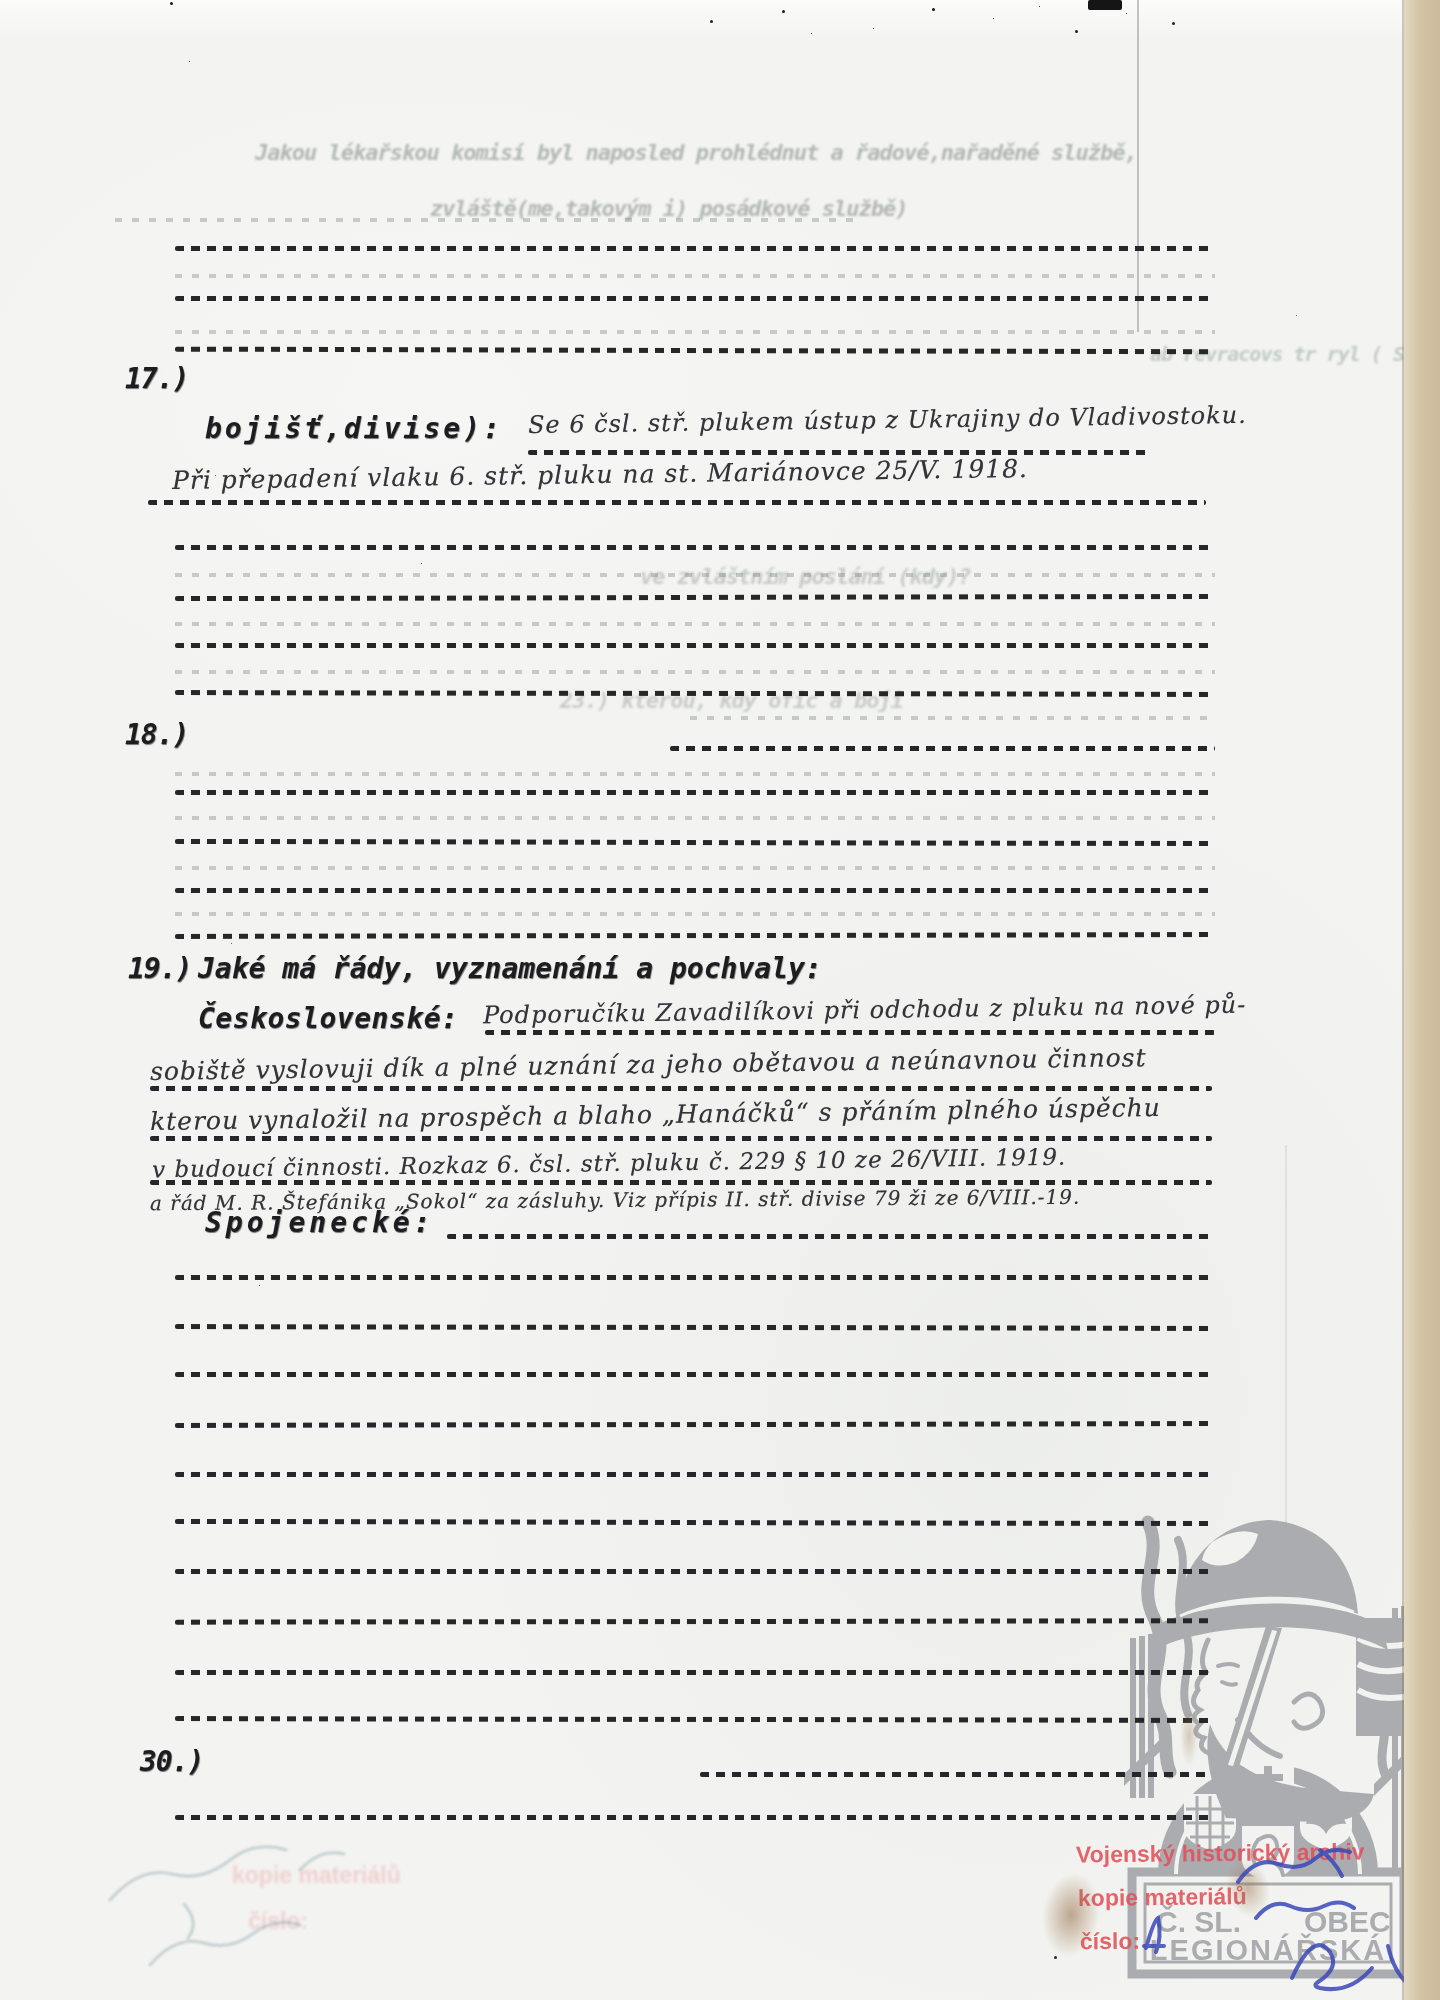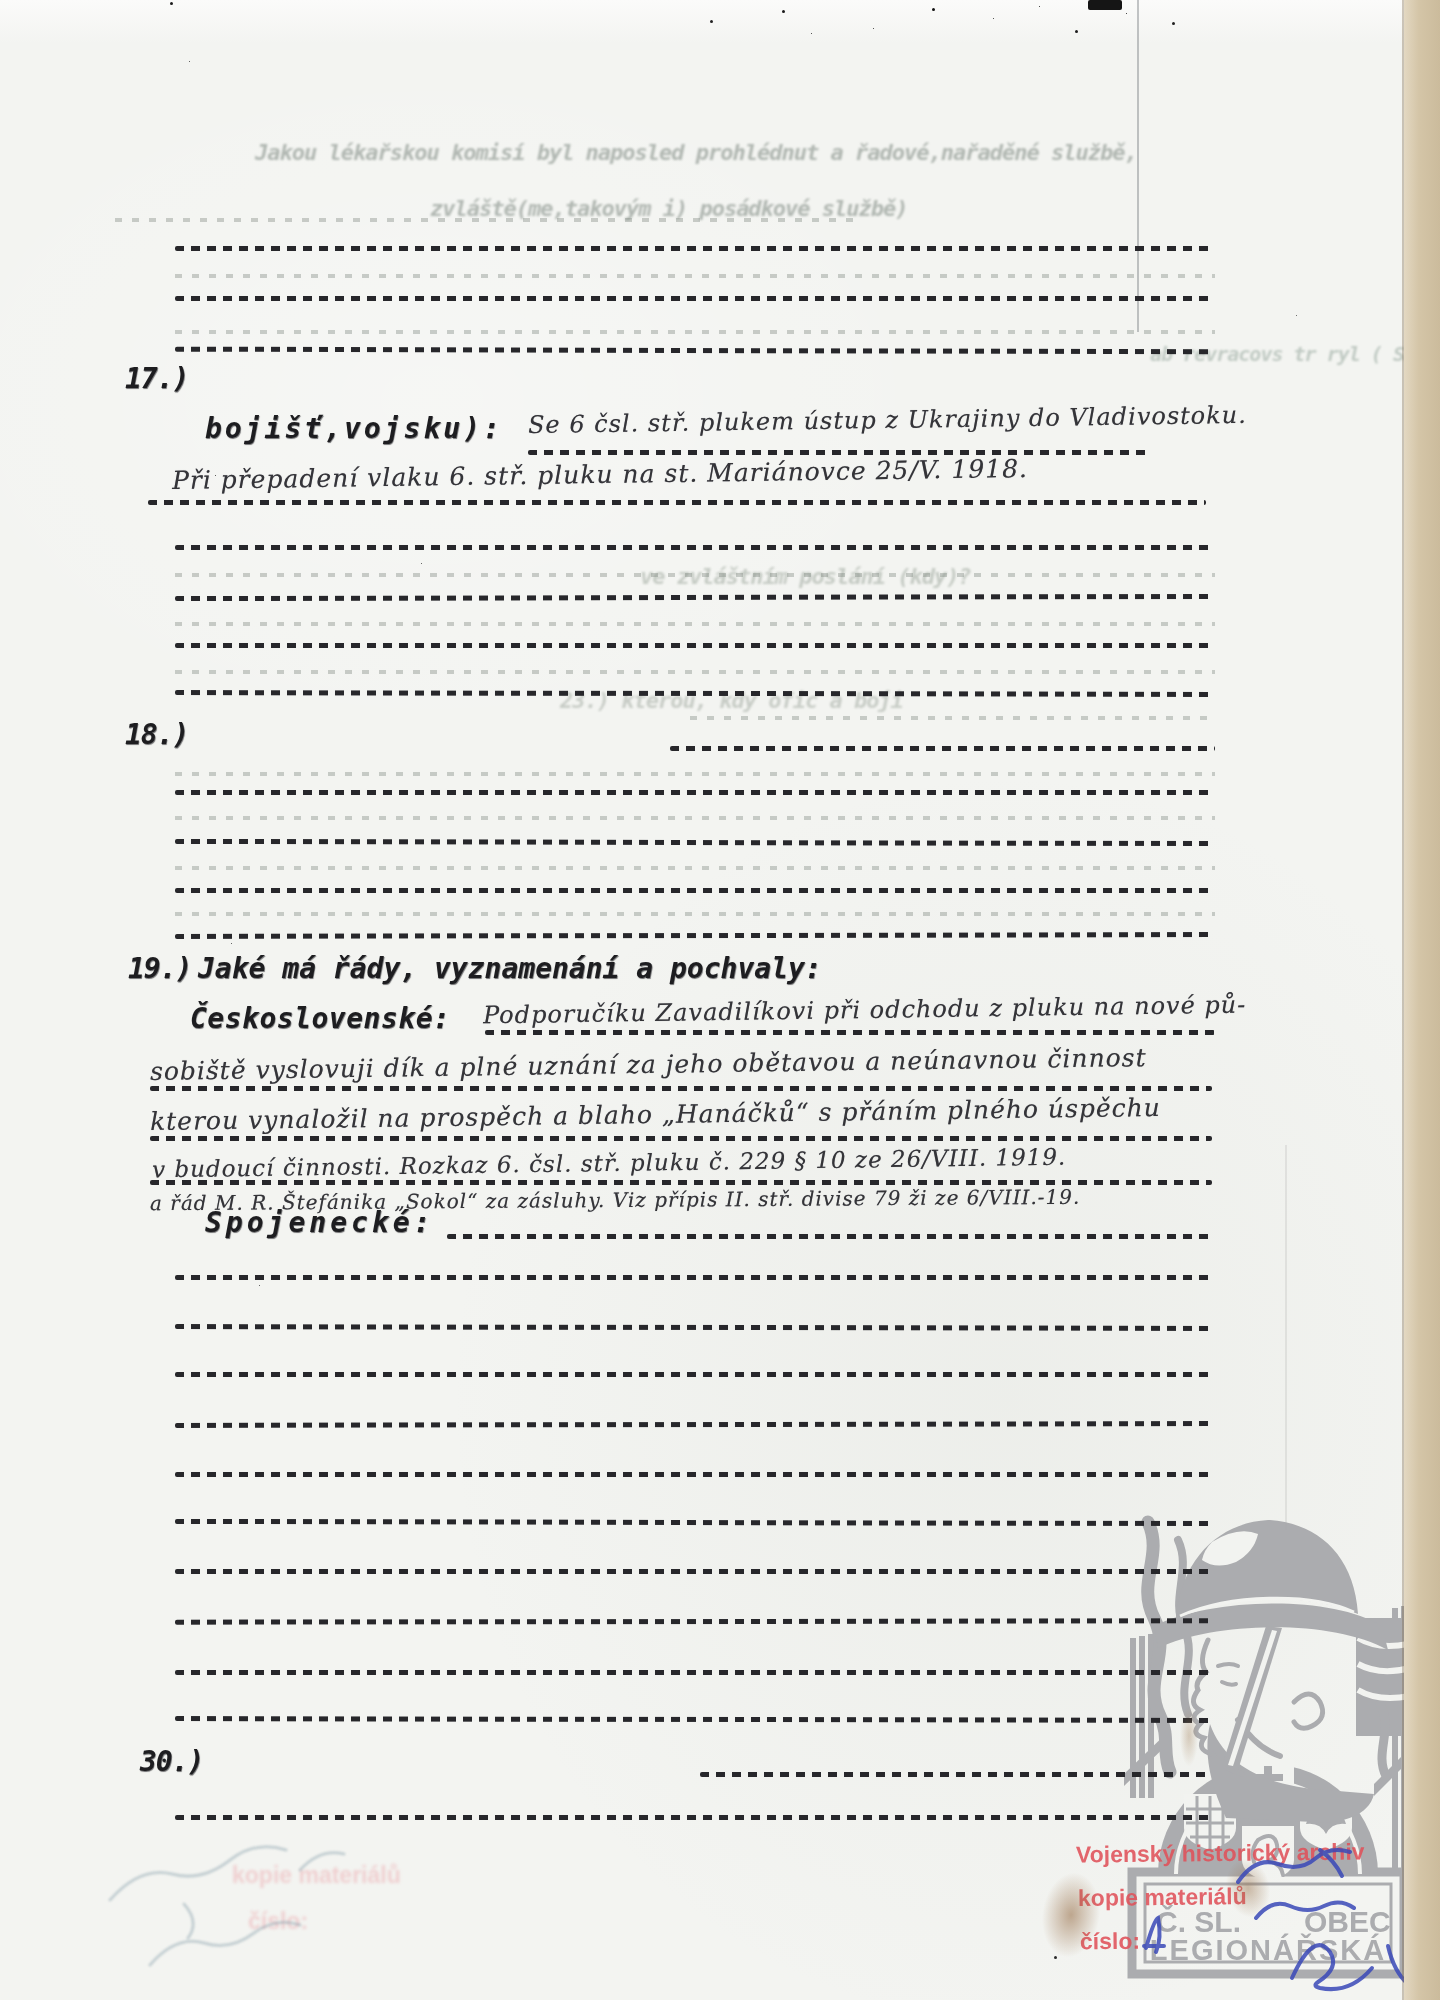--- a/index.html
+++ b/index.html
@@ -100,21 +100,21 @@
   </svg>
 
   <div class="dashf" style="left:115px;top:218px;width:745px;"></div>
   <div class="dash" style="left:175px;top:246px;width:1040px;"></div>
   <div class="dashf" style="left:175px;top:274px;width:1040px;"></div>
   <div class="dash" style="left:175px;top:296px;width:1040px;"></div>
   <div class="dashf" style="left:175px;top:330px;width:1040px;"></div>
   <div class="dash" style="left:175px;top:348px;width:1040px;transform:rotate(.15deg);"></div>
 
   <div class="typew" style="left:125px;top:362px;">17.)</div>
-  <div class="typew" style="left:205px;top:412px;letter-spacing:3px;">bojišť,vojsku):</div>
+  <div class="typew" style="left:205px;top:412px;letter-spacing:3px;">bojišť,divise):</div>
   <div class="hand" style="left:528px;top:406px;font-size:24px;">Se 6 čsl. stř. plukem ústup z Ukrajiny do Vladivostoku.</div>
   <div class="dash" style="left:528px;top:450px;width:620px;"></div>
   <div class="hand" style="left:172px;top:460px;font-size:25px;">Při přepadení vlaku 6. stř. pluku na st. Mariánovce 25/V. 1918.</div>
   <div class="dash" style="left:148px;top:500px;width:1058px;"></div>
 
   <div class="dash" style="left:175px;top:545px;width:1040px;"></div>
   <div class="dashf" style="left:175px;top:573px;width:1040px;"></div>
   <div class="dash" style="left:175px;top:595px;width:1040px;transform:rotate(-.12deg);"></div>
   <div class="dashf" style="left:175px;top:622px;width:1040px;"></div>
   <div class="dash" style="left:175px;top:643px;width:1040px;"></div>
@@ -129,21 +129,21 @@
   <div class="dash" style="left:175px;top:790px;width:1040px;"></div>
   <div class="dashf" style="left:175px;top:816px;width:1040px;"></div>
   <div class="dash" style="left:175px;top:840px;width:1040px;transform:rotate(.12deg);"></div>
   <div class="dashf" style="left:175px;top:866px;width:1040px;"></div>
   <div class="dash" style="left:175px;top:888px;width:1040px;"></div>
   <div class="dashf" style="left:175px;top:912px;width:1040px;"></div>
   <div class="dash" style="left:175px;top:933px;width:1040px;transform:rotate(-.1deg);"></div>
 
   <div class="typew" style="left:128px;top:952px;">19.)</div>
   <div class="typew" style="left:198px;top:952px;letter-spacing:0;">Jaké má řády, vyznamenání a pochvaly:</div>
-  <div class="typew" style="left:190px;top:1002px;letter-spacing:.5px;">Československé:</div>
+  <div class="typew" style="left:198px;top:1002px;letter-spacing:.5px;">Československé:</div>
   <div class="hand" style="left:483px;top:996px;font-size:24px;">Podporučíku Zavadilíkovi při odchodu z pluku na nové pů-</div>
   <div class="dash" style="left:485px;top:1030px;width:730px;"></div>
   <div class="hand" style="left:150px;top:1050px;font-size:25px;">sobiště vyslovuji dík a plné uznání za jeho obětavou a neúnavnou činnost</div>
   <div class="dash" style="left:150px;top:1086px;width:1062px;"></div>
   <div class="hand" style="left:150px;top:1100px;font-size:25px;">kterou vynaložil na prospěch a blaho „Hanáčků“ s přáním plného úspěchu</div>
   <div class="dash" style="left:150px;top:1136px;width:1062px;"></div>
   <div class="hand" style="left:152px;top:1150px;font-size:23px;">v budoucí činnosti.  Rozkaz 6. čsl. stř. pluku č. 229 § 10 ze 26/VIII. 1919.</div>
   <div class="dash" style="left:150px;top:1180px;width:1062px;"></div>
   <div class="hand" style="left:150px;top:1188px;font-size:20px;transform:rotate(-.4deg);">a řád M. R. Štefánika „Sokol“ za zásluhy. Viz přípis II. stř. divise 79 ži ze 6/VIII.-19.</div>
   <div class="typew" style="left:205px;top:1206px;letter-spacing:4px;">Spojenecké:</div>

